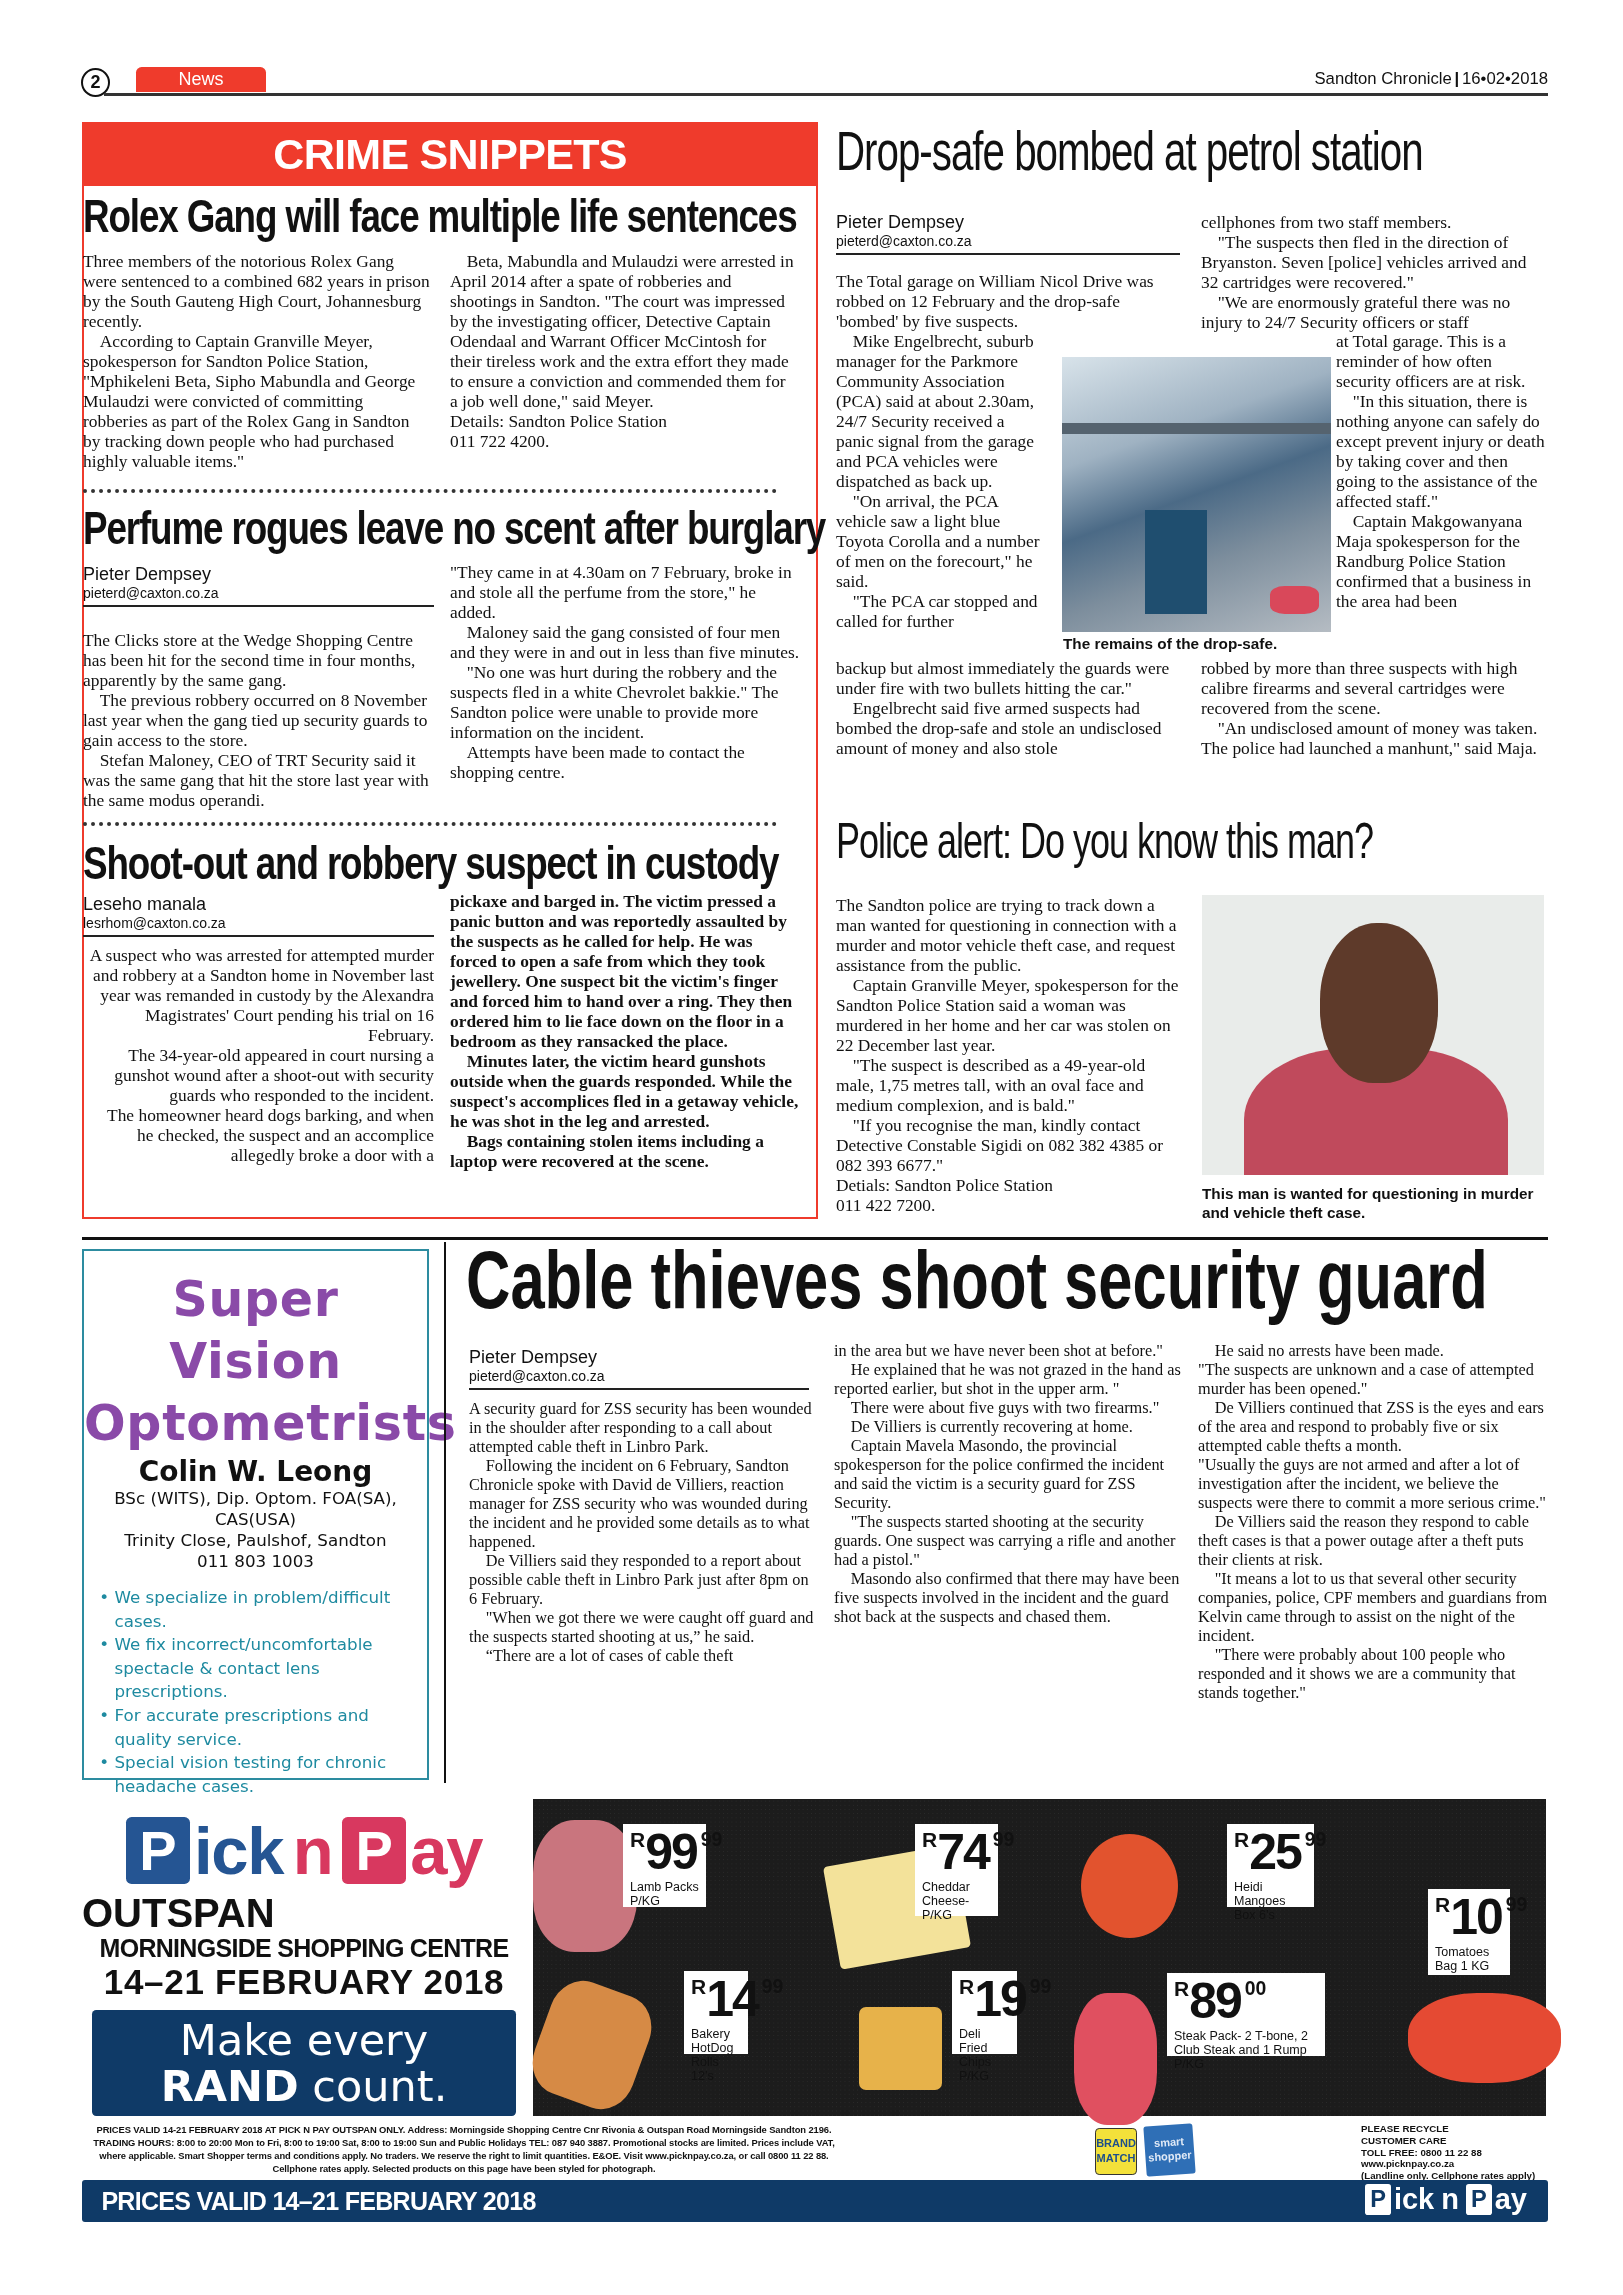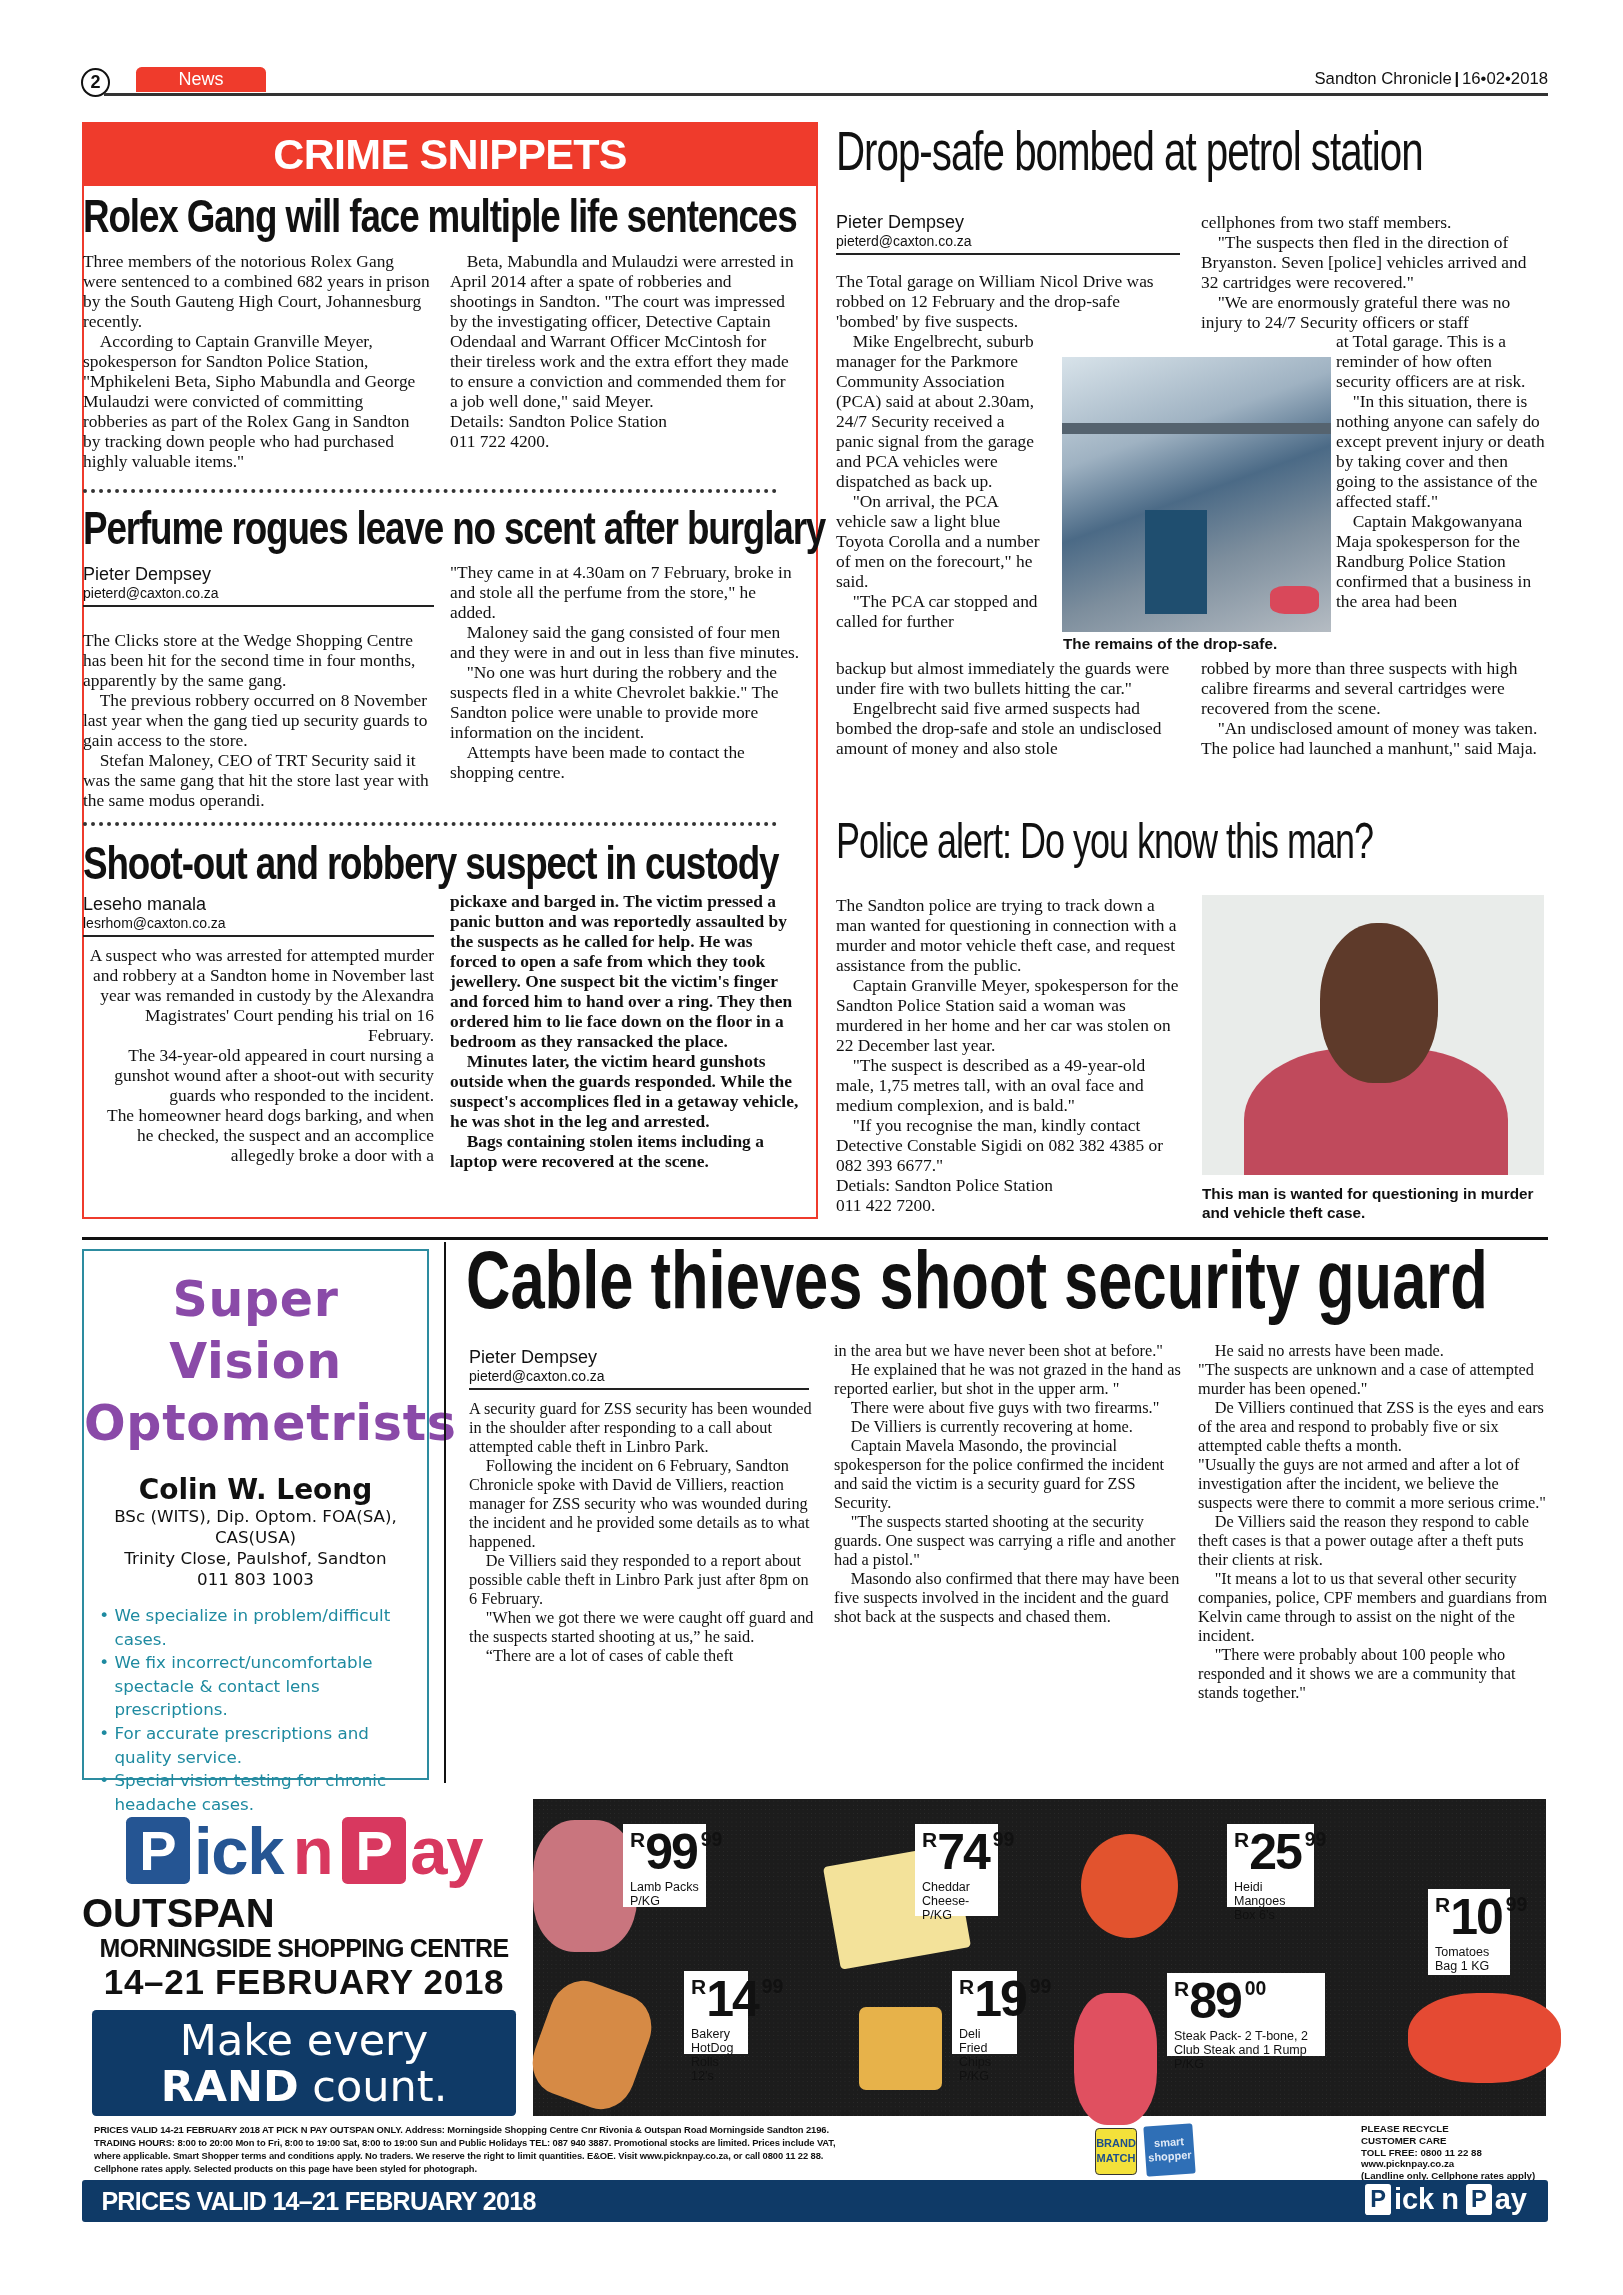--- a/index.html
+++ b/index.html
@@ -37,21 +37,21 @@
   .photo-safe .shelf { position: absolute; left: 0; top: 66px; width: 100%; height: 11px; background: #55636f; }
   .photo-safe .door { position: absolute; left: 83px; top: 153px; width: 62px; height: 104px; background: #1f4e6f; }
   .photo-safe .cloth { position: absolute; left: 208px; top: 229px; width: 49px; height: 28px; background: #d9485a; border-radius: 30%; }
   .photo-man { left: 1202px; top: 895px; width: 342px; height: 280px; background: #e9ecea; overflow: hidden; }
   .photo-man .head { position: absolute; left: 118px; top: 28px; width: 118px; height: 160px; background: #5e3a2a; border-radius: 48% 48% 45% 45%; }
   .photo-man .shirt { position: absolute; left: 42px; top: 153px; width: 264px; height: 180px; background: #c04a5c; border-radius: 40% 40% 0 0; }
 
   
   .opt-ad { left: 82px; top: 1249px; width: 347px; height: 531px; border: 2.1px solid #2d8ca0; text-align: center; }
   .opt-title { color: #8a4aa8; font: bold 49px/62px "DejaVu Sans", sans-serif; margin-top: 18px; letter-spacing: 0.7px; }
-  .opt-name { font: bold 28px "DejaVu Sans", sans-serif; margin-top: 18px; }
+  .opt-name { font: bold 28px "DejaVu Sans", sans-serif; }
   .opt-line { font: 16.7px/21px "DejaVu Sans", sans-serif; }
   .opt-bullets { list-style: none; text-align: left; padding: 0 12.5px; margin-top: 14px; color: #1e8aa0; font: 16.7px/23.6px "DejaVu Sans", sans-serif; }
   .opt-bullets li { position: relative; padding-left: 18px; }
   .opt-bullets li::before { content: "•"; position: absolute; left: 2.8px; top: 0; }
 
   .cable-rule { left: 82px; top: 1237px; width: 1466px; height: 2.8px; background: #111; }
   .cable-divider { left: 444px; top: 1242px; width: 2.1px; height: 541px; background: #111; }
 
   
   .pnp-left { left: 82px; top: 1798px; width: 444px; height: 319px; }
@@ -69,21 +69,21 @@
 
   .pnp-board { left: 533px; top: 1799px; width: 1013px; height: 317px; background: #1c1c1c;
     background-image: radial-gradient(#2d2d2d 0.7px, transparent 0.7px); background-size: 4.2px 4.2px; }
   .food { position: absolute; border-radius: 50%; }
   .price-card { position: absolute; background: #fff; padding: 4.2px 7px; font-family: "Liberation Sans", sans-serif; }
   .price-card .rand { font: bold 21px "Liberation Sans", sans-serif; vertical-align: top; }
   .price-card .whole { font: bold 50px/49px "Liberation Sans", sans-serif; letter-spacing: -2.1px; }
   .price-card .cents { font: bold 19.4px "Liberation Sans", sans-serif; vertical-align: top; margin-left: 4.2px; }
   .price-card .desc { font: 12.5px/14px "Liberation Sans", sans-serif; margin-top: 2.8px; }
 
-  .pnp-fine { left: 94px; top: 2123px; width: 764px; font: bold 9.4px/13px "Liberation Sans", sans-serif; letter-spacing: -0.1px; }
+  .pnp-fine { left: 82px; top: 2123px; width: 764px; font: bold 9.4px/13px "Liberation Sans", sans-serif; letter-spacing: -0.1px; text-align: center; }
   .brand-match { left: 1095px; top: 2128px; width: 42px; height: 47px; background: #f3e13a; border: 1.4px solid #333; border-radius: 4.2px;
     font: bold 11px/15.3px "Liberation Sans", sans-serif; color: #1d4f8c; text-align: center; padding-top: 7px; }
   .smart-shopper { left: 1145px; top: 2125px; width: 49px; height: 50px; background: #2f6fb6; color: #dfe9f6; border-radius: 2.8px;
     font: bold 11px/14px "Liberation Sans", sans-serif; text-align: center; padding-top: 9.7px; transform: rotate(-4deg); }
   .pnp-care { left: 1361px; top: 2123px; font: bold 9.7px/11.8px "Liberation Sans", sans-serif; }
   .pnp-bottom-bar { left: 82px; top: 2180px; width: 1466px; height: 42px; background: #0f3a67; color: #fff; border-radius: 3px; }
   .pnp-bottom-bar .valid { position: absolute; left: 19.4px; top: 7px; font: bold 25px/28px "Liberation Sans", sans-serif; letter-spacing: -0.7px; }
   .pnp-bottom-logo { position: absolute; right: 21px; top: 4.2px; display: flex; gap: 2.8px; align-items: center; }
   .pnp-bottom-logo .b { width: 26px; height: 30.5px; background: #fff; color: #0f3a67; border-radius: 2.8px; font: bold 23.6px/30.5px "Liberation Sans", sans-serif; text-align: center; }
   .pnp-bottom-logo .w { font: bold 29px/30.5px "Liberation Sans", sans-serif; color: #fff; }

